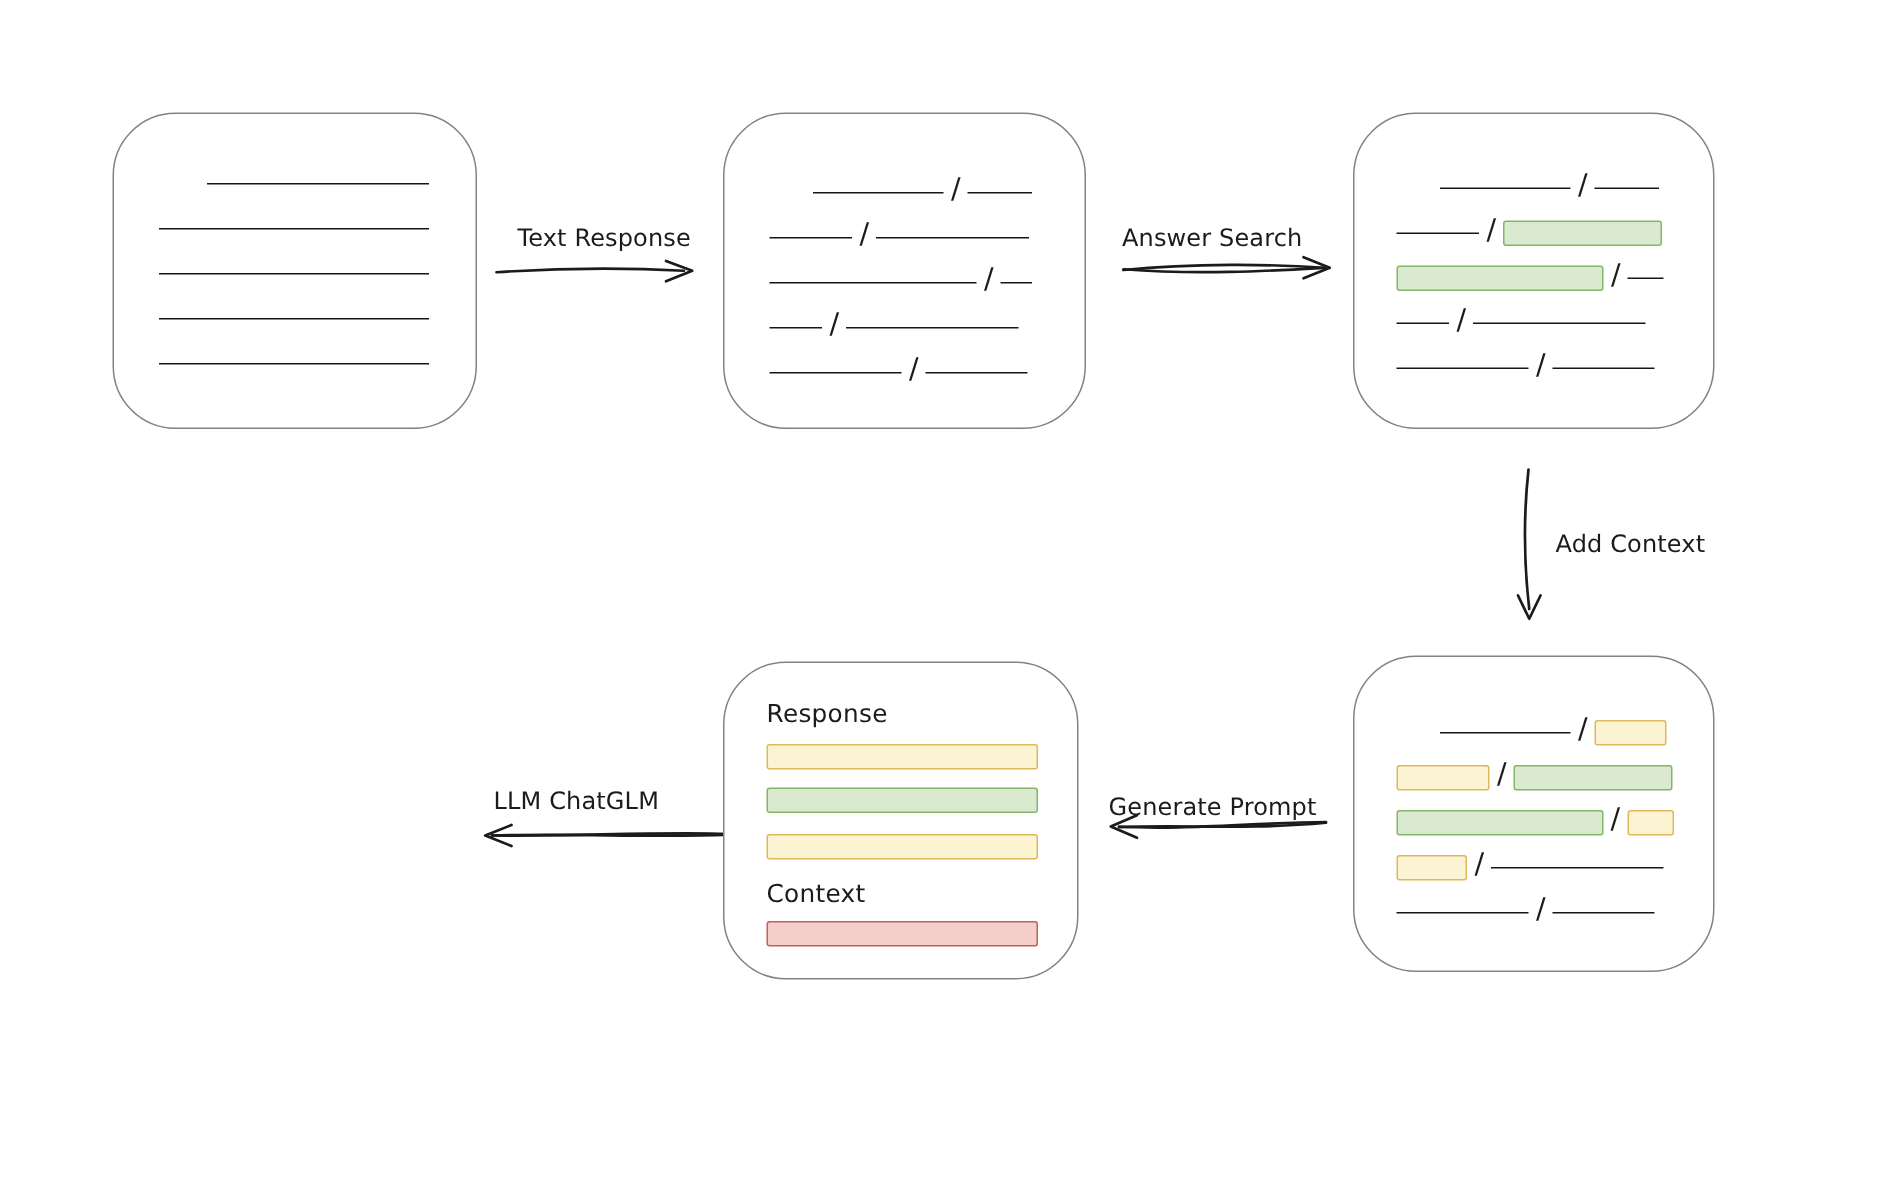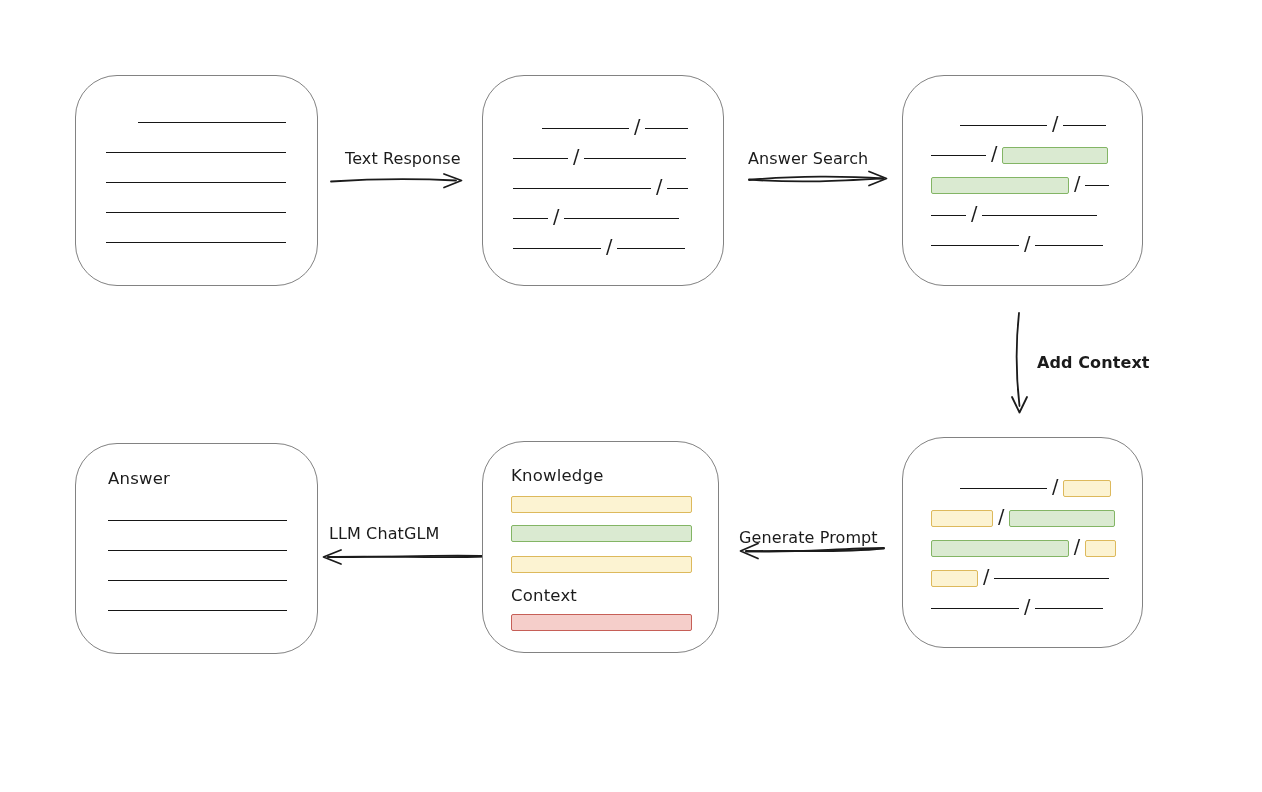--- a/index.html
+++ b/index.html
@@ -45,21 +45,21 @@
 
   .arrow-label {
     position:absolute;
     font-size:16px;
     font-weight:500;
     white-space:nowrap;
     letter-spacing:.1px;
   }
   .lbl-text-splitter   { left:345px; top:149px; }
   .lbl-vector-search   { left:748px; top:149px; }
-  .lbl-add-context     { left:1037px; top:353px;font-weight:bold; }
+  .lbl-add-context     { left:1037px; top:353px; }
   .lbl-generate-prompt { left:739px; top:528px; }
   .lbl-llm-response    { left:329px; top:524px; }
 
   .caption {
     position:absolute;
     left:782px; top:686px;
     font-size:17.5px;
     font-weight:500;
     white-space:nowrap;
   }
@@ -194,45 +194,28 @@
         <div class="tline" style="width: 115px;"></div>
       </div>
       <div class="seg-row">
         <div class="tline" style="width: 88px;"></div>
         <span class="slash">/</span>
         <div class="tline" style="width: 68px;"></div>
       </div>
     </div>
 
   <div class="sketch-box box-prompt">
-    <div class="box-label">Knowledge</div>
+    <div class="box-label">Response</div>
     <div class="bar bar-yellow pbar pbar-1"></div>
     <div class="bar bar-green  pbar pbar-2"></div>
     <div class="bar bar-yellow pbar pbar-3"></div>
     <div class="box-label q-label">Context</div>
     <div class="bar bar-red pbar pbar-4"></div>
   </div>
 
-  <div class="sketch-box box-answer">
-    <div class="box-label">Answer</div>
-    <div class="answer-lines">
-        <div class="seg-row">
-          <div class="tline" style="width: 180px;"></div>
-        </div>
-        <div class="seg-row">
-          <div class="tline" style="width: 180px;"></div>
-        </div>
-        <div class="seg-row">
-          <div class="tline" style="width: 180px;"></div>
-        </div>
-        <div class="seg-row">
-          <div class="tline" style="width: 180px;"></div>
-        </div>
-      </div>
-  </div>
 
   <div class="arrow-label lbl-text-splitter">Text Response</div>
   <div class="arrow-label lbl-vector-search">Answer Search</div>
   <div class="arrow-label lbl-add-context">Add Context</div>
   <div class="arrow-label lbl-generate-prompt">Generate Prompt</div>
   <div class="arrow-label lbl-llm-response">LLM ChatGLM</div>
 
 
 </div>
 

